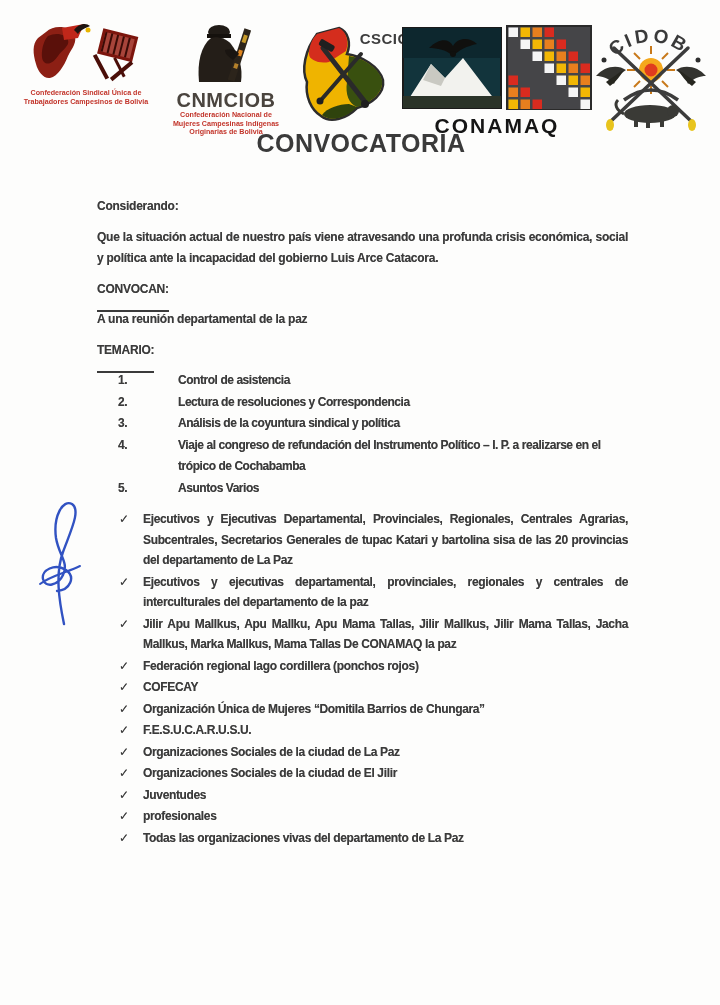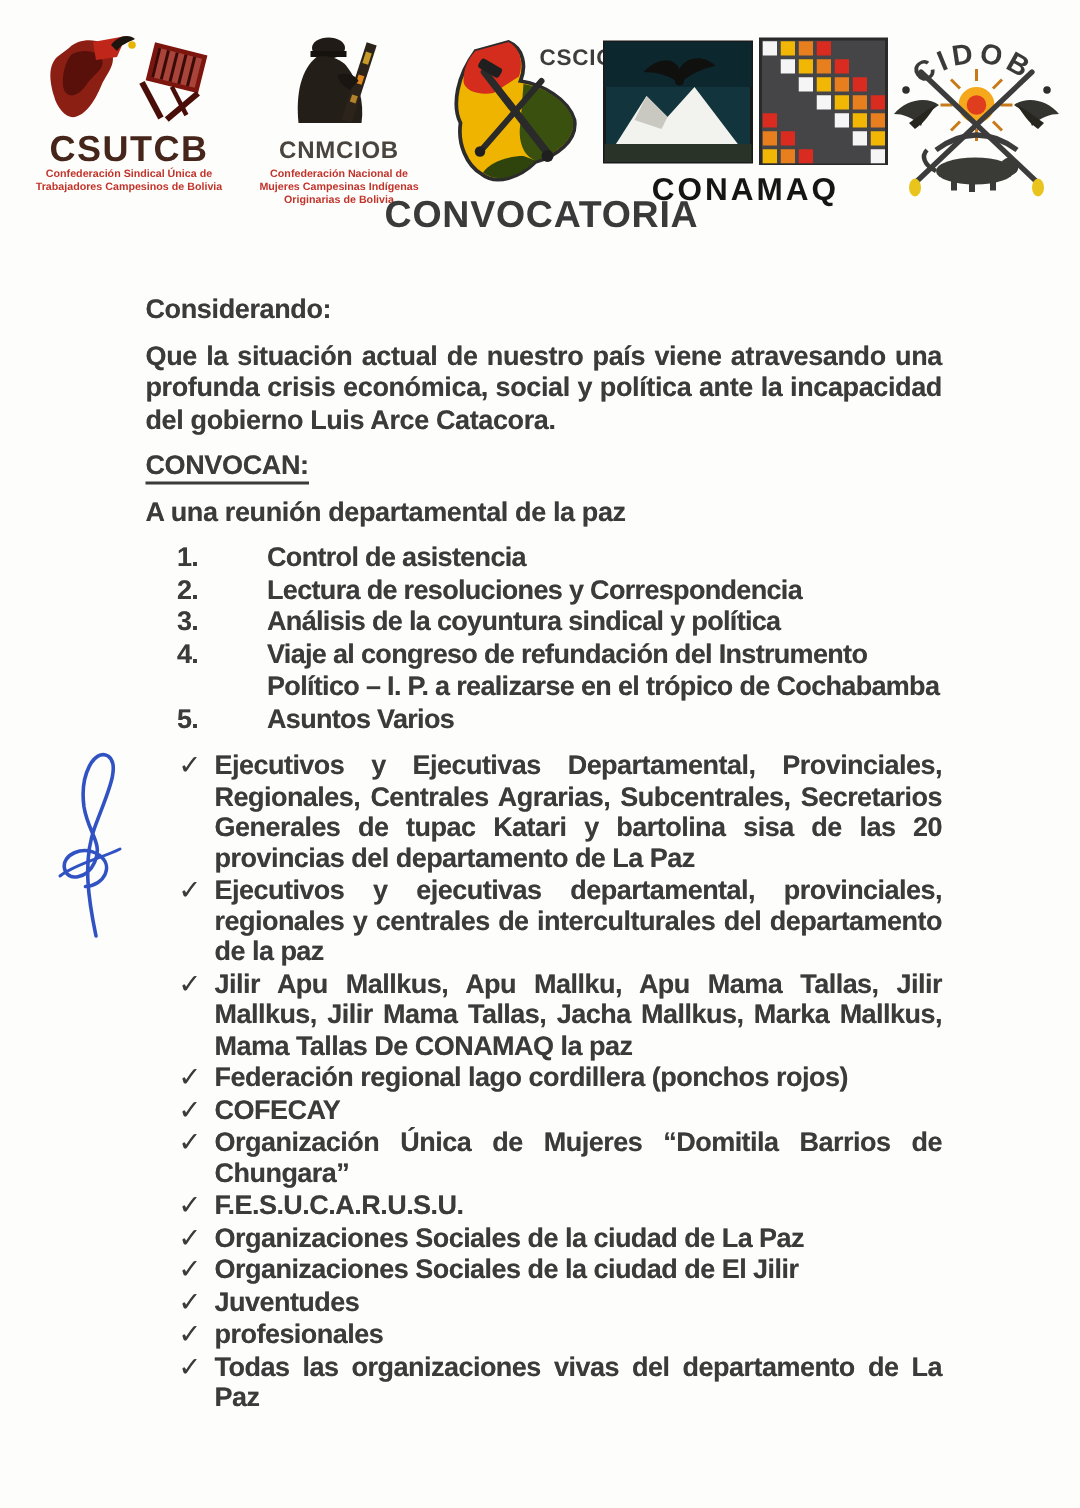--- a/index.html
+++ b/index.html
@@ -9,41 +9,41 @@
     font-family:"Liberation Sans", sans-serif;
     color:#3b3b3b;
   }
   
   .logo{position:absolute; text-align:center;}
   .logo .acronym{font-weight:700; letter-spacing:0.5px;}
   .logo .caption{font-weight:700; color:#c2342a; line-height:9px; font-size:7.5px; transform:scale(0.95); }
   .logo-csutcb{left:16px; top:22px; width:140px;}
   .logo-csutcb .acronym{font-size:24px; color:#46251a; letter-spacing:1px; line-height:22px;}
   .logo-cnmciob{left:160px; top:24px; width:132px;}
-  .logo-cnmciob .acronym{font-size:16px; color:#4a443e; line-height:20px;}
+  .logo-cnmciob .acronym{font-size:20px; color:#4a443e; line-height:20px;}
   .logo-csciob{left:287px; top:24px; width:136px; height:112px;}
   .logo-csciob .acronym{position:absolute; top:6px; right:2px; font-size:15px; color:#3d3d3d;}
   .logo-conamaq{left:401px; top:24px; width:192px;text-align:center;}
   .logo-conamaq .acronym{font-size:21px; color:#151515; letter-spacing:2px; line-height:24px;}
   .logo-cidob{left:586px; top:18px; width:130px;}
   .page-title{
     position:absolute; left:0; top:129px; width:722px; text-align:center;
     font-size:25px; font-weight:700; color:#3a3a3a; letter-spacing:0.5px;
     margin:0;
   }
   
   .doc-body{
     position:absolute; left:97px; top:196px; width:531px;
-    font-size:18px; font-weight:700; line-height:21.5px;
+    font-size:12px; font-weight:700; line-height:21.5px;
     letter-spacing:-0.25px; color:#3b3b3b;
     text-shadow:0 0 0.4px rgba(59,59,59,0.55);
   }
   .doc-body p{margin:0 0 9px; text-align:justify;}
   .sect{margin:0 0 9px;}
-  .sect .u{border-bottom:2.5px solid #3b3b3b; padding-bottom:1px;}
+  .sect .u{border-bottom:2.5px solid #3b3b3b; padding-bottom:14px;}
   ol.temario{list-style:none; margin:2px 0 10px; padding:0;}
   ol.temario li{display:flex; letter-spacing:-0.45px; line-height:21.5px;}
   ol.temario .num{flex:0 0 24px; margin-left:21px;}
   ol.temario .txt{flex:1; text-align:left;margin-left:36px;}
   ul.participantes{list-style:none; margin:4px 0 0; padding:0;}
   ul.participantes li{display:flex; letter-spacing:-0.35px; line-height:20.5px; margin-bottom:1px;}
   ul.participantes .check{flex:0 0 24px; margin-left:22px; font-weight:400;}
   ul.participantes .txt{flex:1; text-align:justify;}
   
   .signature{position:absolute; left:24px; top:500px;}
@@ -70,21 +70,20 @@
         <line x1="90" y1="13" x2="90" y2="33" stroke="#3a0b06" stroke-width="2"></line>
         <line x1="96" y1="13" x2="96" y2="33" stroke="#3a0b06" stroke-width="2"></line>
         <line x1="102" y1="13" x2="102" y2="33" stroke="#3a0b06" stroke-width="2"></line>
         <line x1="108" y1="13" x2="108" y2="33" stroke="#3a0b06" stroke-width="2"></line>
         <line x1="78" y1="38" x2="96" y2="58" stroke="#4a0e08" stroke-width="4"></line>
         <line x1="116" y1="36" x2="100" y2="58" stroke="#4a0e08" stroke-width="4"></line>
         <line x1="98" y1="36" x2="112" y2="52" stroke="#4a0e08" stroke-width="3"></line>
       </g>
       <circle cx="70" cy="8" r="2.5" fill="#e8b400"></circle>
     </svg>
-    <div class="acronym">CSUTCB</div>
     <div class="caption">
       <div>Confederación Sindical Única de</div>
       <div>Trabajadores Campesinos de Bolivia</div>
     </div>
   </div>
 
   <div class="logo logo-cnmciob">
     <svg width="90" height="62" viewBox="0 0 90 62">
 
       <ellipse cx="38" cy="8" rx="11" ry="7" fill="#201b16"></ellipse>
@@ -225,20 +224,23 @@
     </div>
 
     <p>Que la situación actual de nuestro país viene atravesando una profunda crisis económica, social y política ante la incapacidad del gobierno Luis Arce Catacora.</p>
 
     <div class="sect">
       <span class="u">CONVOCAN:</span>
     </div>
 
     <p>A una reunión departamental de la paz</p>
 
+    <div class="sect">
+      <span class="u">TEMARIO:</span>
+    </div>
 
     <ol class="temario">
       <li>
           <span class="num">1.</span>
           <span class="txt">Control de asistencia</span>
         </li>
       <li>
           <span class="num">2.</span>
           <span class="txt">Lectura de resoluciones y Correspondencia</span>
         </li>

